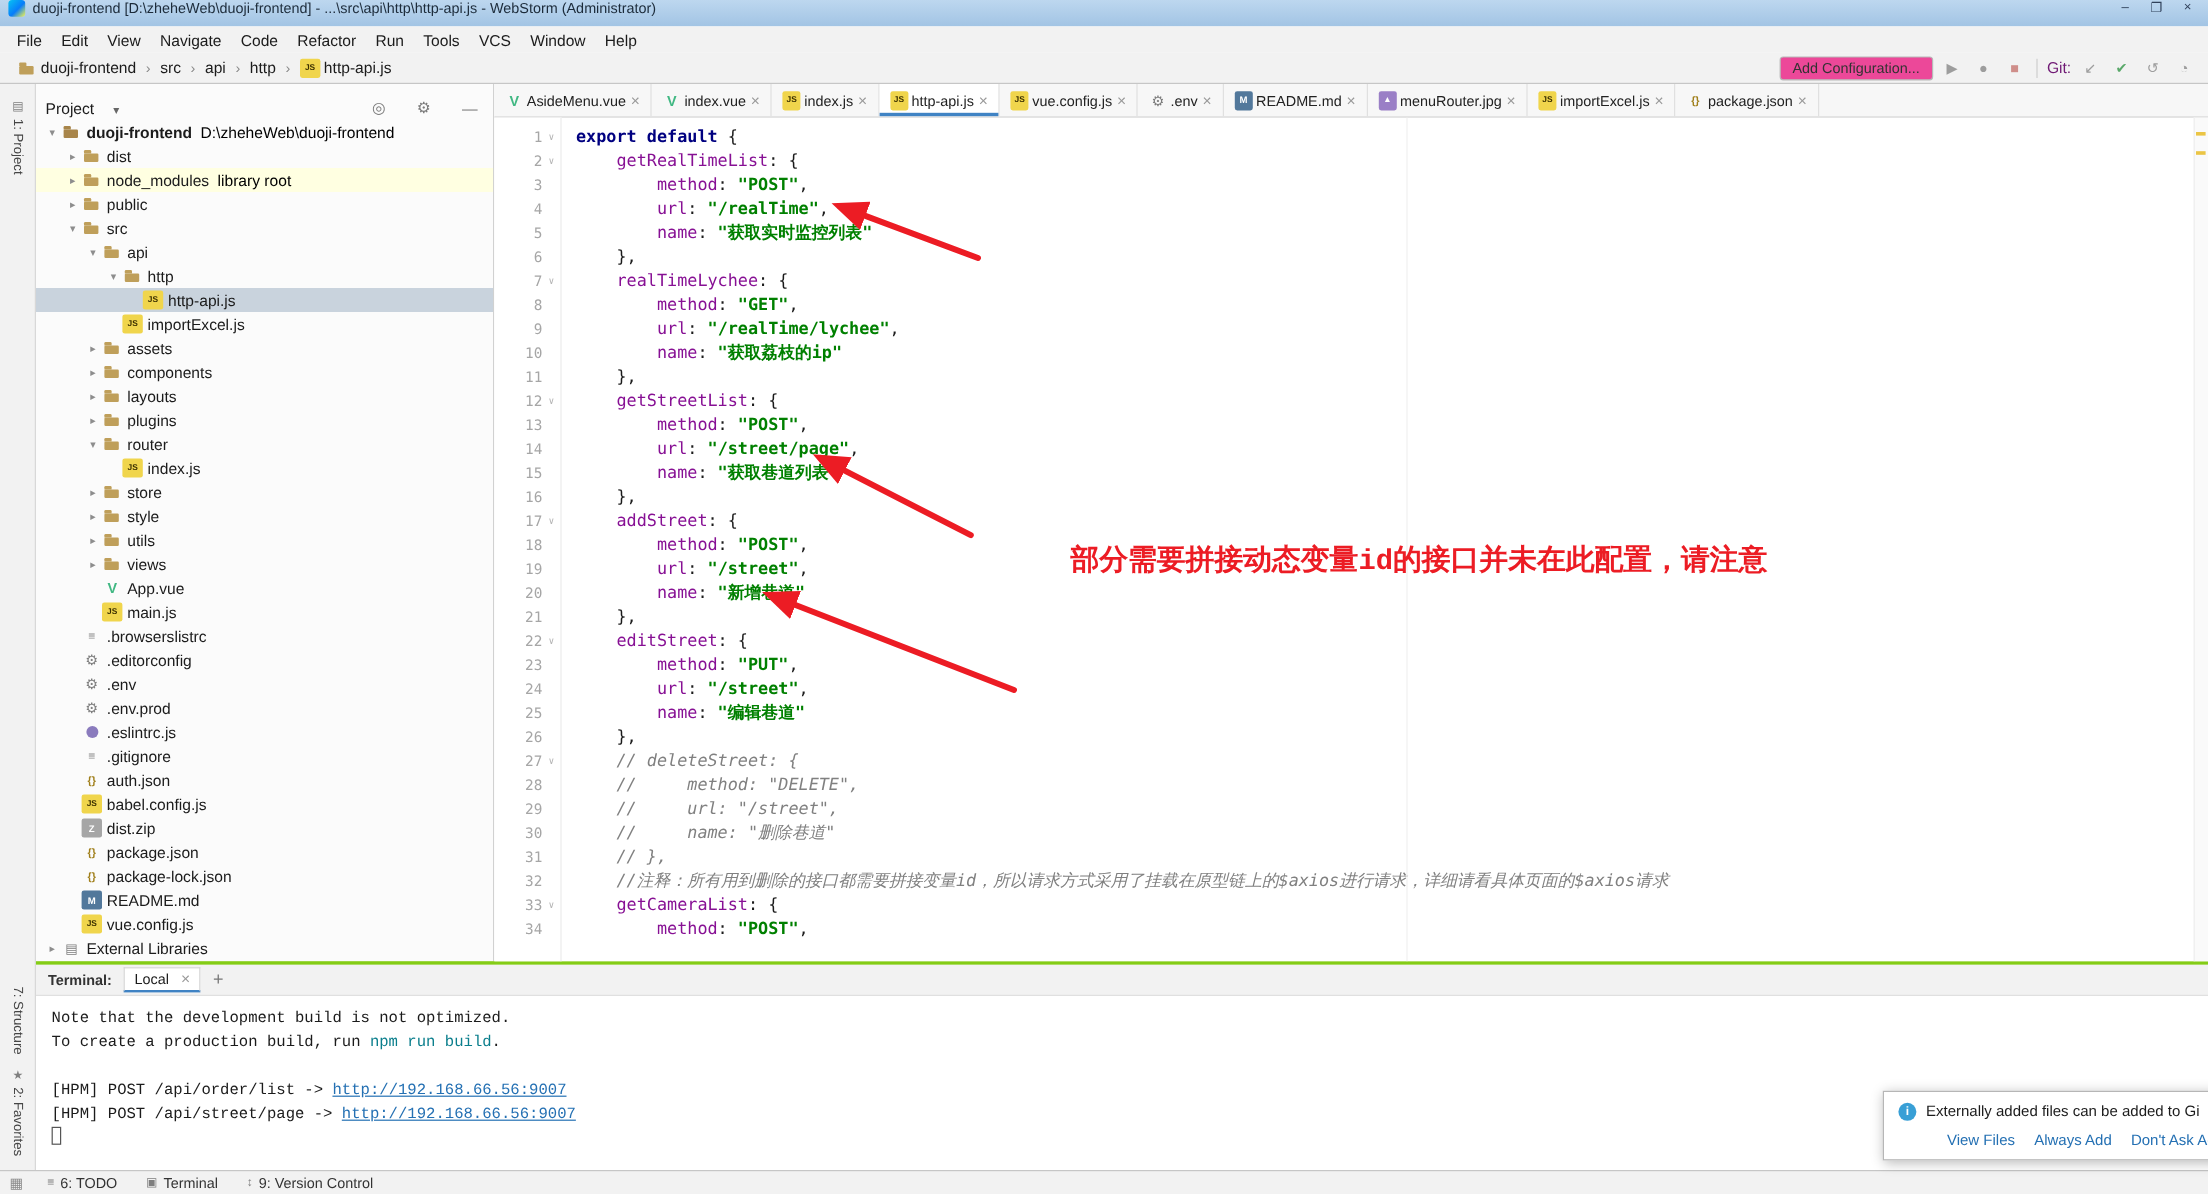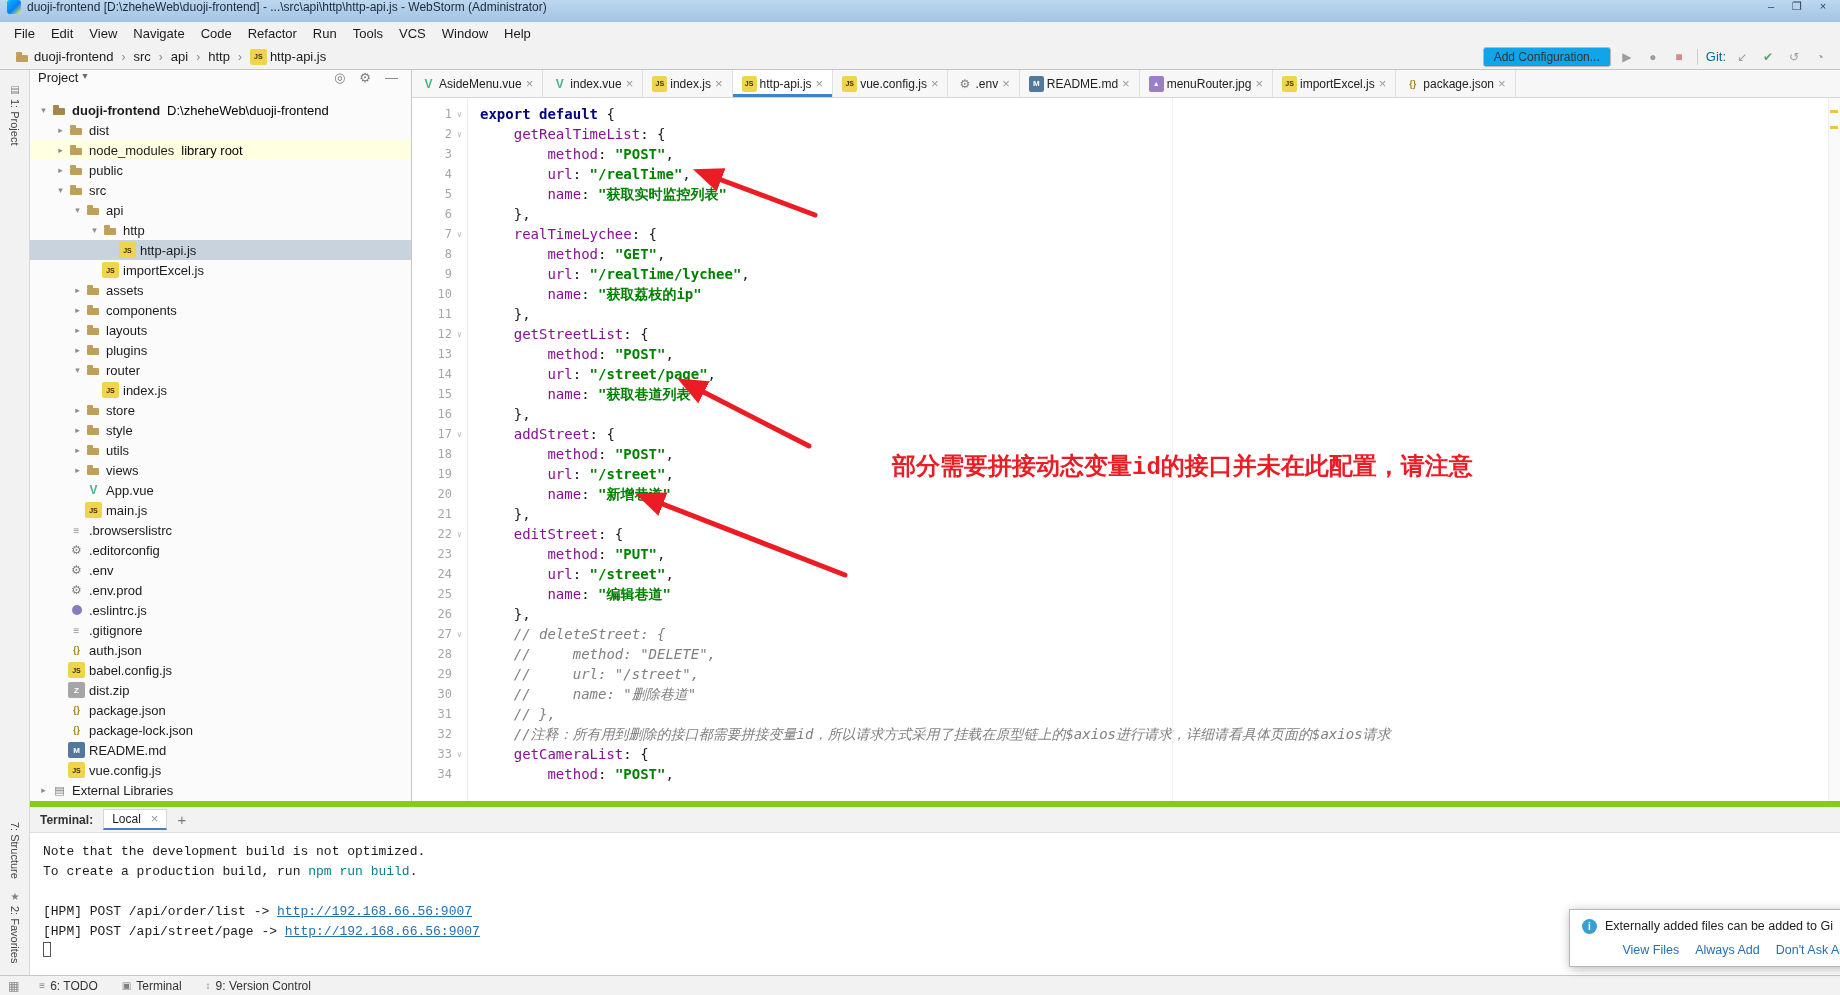--- a/index.html
+++ b/index.html
@@ -11,35 +11,35 @@
 .win-controls{margin-left:auto;display:flex}
 .win-btn{width:26px;text-align:center;color:#30415a;font-size:11px}
 .menubar{height:22px;background:#f2f2f2;display:flex;align-items:center;padding:0 6px}
 .menu-item{padding:2px 8px}
 .toolbar{height:26px;background:#f2f2f2;border-bottom:1px solid #c6c6c6;display:flex;align-items:center;padding:0 10px}
 .crumbs{display:flex;align-items:center;gap:2px;flex:1;min-width:0}
 .crumb{display:flex;align-items:center;gap:3px;padding:1px 4px;border-radius:3px}
 .crumb .ico{margin-right:0}
 .crumb-sep{color:#8a8a8a;padding:0 2px;font-size:12px}
 .tb-right{display:flex;align-items:center;gap:6px}
-.add-config{border:1px solid #b8b8b8;border-radius:3px;padding:2px 10px;font-size:12px;background:#0ea5e9;color:#333;white-space:nowrap}
+.add-config{border:1px solid #b8b8b8;border-radius:3px;padding:2px 10px;font-size:12px;background:#ec4899;color:#333;white-space:nowrap}
 .tb-ico{width:20px;text-align:center;color:#9d9d9d;font-size:12px}
 .tb-ico.commit{color:#59a869}
 .tb-ico.stop{color:#cf8e8a}
 .tb-sep{width:1px;height:16px;background:#cdcdcd;margin:0 2px}
-.git-label{color:#0369a1}
+.git-label{color:#701a75}
 .workspace{display:flex;height:905px}
 .stripe{width:30px;background:#f2f2f2;border-right:1px solid #d8d8d8;display:flex;flex-direction:column;justify-content:space-between;align-items:center;padding:8px 0 6px}
 .stripe-btn{writing-mode:vertical-rl;font-size:11px;color:#454545;margin:6px 0;white-space:nowrap}
 .stripe-ico{font-size:10px;color:#808080;margin-bottom:4px}
 .stripe-bottom{display:flex;flex-direction:column;align-items:center}
 .right-col{flex:1;display:flex;flex-direction:column;min-width:0}
 .split-top{height:731px;display:flex;min-width:0}
 .project-panel{width:382px;flex:none;border-right:1px solid #c6c6c6;display:flex;flex-direction:column;background:#fbfbfb}
-.panel-header{height:28px;flex:none;display:flex;align-items:flex-start;gap:4px;padding:0 8px;font-size:13px}
+.panel-header{height:28px;flex:none;display:flex;align-items:flex-end;gap:16px;padding:0 8px;font-size:13px}
 .caret{color:#666;font-size:10px}
 .spacer{flex:1}
 .ph-ico{color:#7c7c7c;padding:0 5px;font-size:13px}
 .tree{flex:1;overflow:hidden;padding-top:2px}
 .tree-row{height:20px;display:flex;align-items:center;white-space:nowrap;font-size:13px}
 .tree-row.selected{background:#c9d3dd}
 .tree-row.highlight{background:#ffffe1}
 .tree-arrow{width:15px;flex:none;text-align:center;color:#8d8d8d;font-size:9px}
 .tree-hint{color:#000000;margin-left:7px}
 .bold{font-weight:bold}
@@ -75,21 +75,21 @@
 .tk-p{color:#871094}
 .tk-s{color:#008000;font-weight:bold}
 .tk-c{color:#808080;font-style:italic}
 .tk-t{color:#1b1b1b}
 .margin-guide{position:absolute;left:760px;top:0;bottom:0;width:1px;background:#f0f0f0}
 .error-stripe{position:absolute;right:0;top:0;bottom:0;width:12px;background:#fafafa;border-left:1px solid #eee}
 .mark{position:absolute;right:2px;width:8px;height:3px;background:#ebc545}
 .overlay{position:absolute;left:0;top:28px;right:0;bottom:0;pointer-events:none;z-index:10}
 .overlay svg{position:absolute;left:0;top:0}
 .red-note{position:absolute;left:480px;top:352px;font-size:24px;font-weight:bold;color:#ec1c24;font-family:Liberation Mono, monospace;white-space:nowrap}
-.terminal{flex:1;border-top:6px solid #84cc16;display:flex;flex-direction:column;background:#fff;min-height:0}
+.terminal{flex:1;border-top:3px solid #84cc16;display:flex;flex-direction:column;background:#fff;min-height:0}
 .term-tabs{height:26px;flex:none;background:#f2f2f2;border-bottom:1px solid #e0e0e0;display:flex;align-items:center;gap:10px;padding:0 10px;font-size:12px}
 .term-label{font-weight:bold;color:#333}
 .term-tab{display:flex;gap:6px;padding:2px 8px;background:#fff;border:1px solid #d6d6d6;border-bottom:2px solid #4083c4}
 .term-plus{color:#777;font-size:15px}
 .term-body{flex:1;font-family:Liberation Mono, monospace;font-size:13px;line-height:20px;padding:9px 0 0 13px;white-space:pre;overflow:hidden}
 .t-cmd{color:#0a7e8c}
 .t-link{color:#2470b3;text-decoration:underline}
 .term-cursor{display:inline-block;width:8px;height:15px;border:1px solid #555;vertical-align:-2px}
 .statusbar{height:20px;background:#f2f2f2;border-top:1px solid #c6c6c6;display:flex;align-items:center;padding:0 6px;font-size:12px;color:#333}
 .sb-corner{color:#8a8a8a;padding:0 8px 0 2px}

